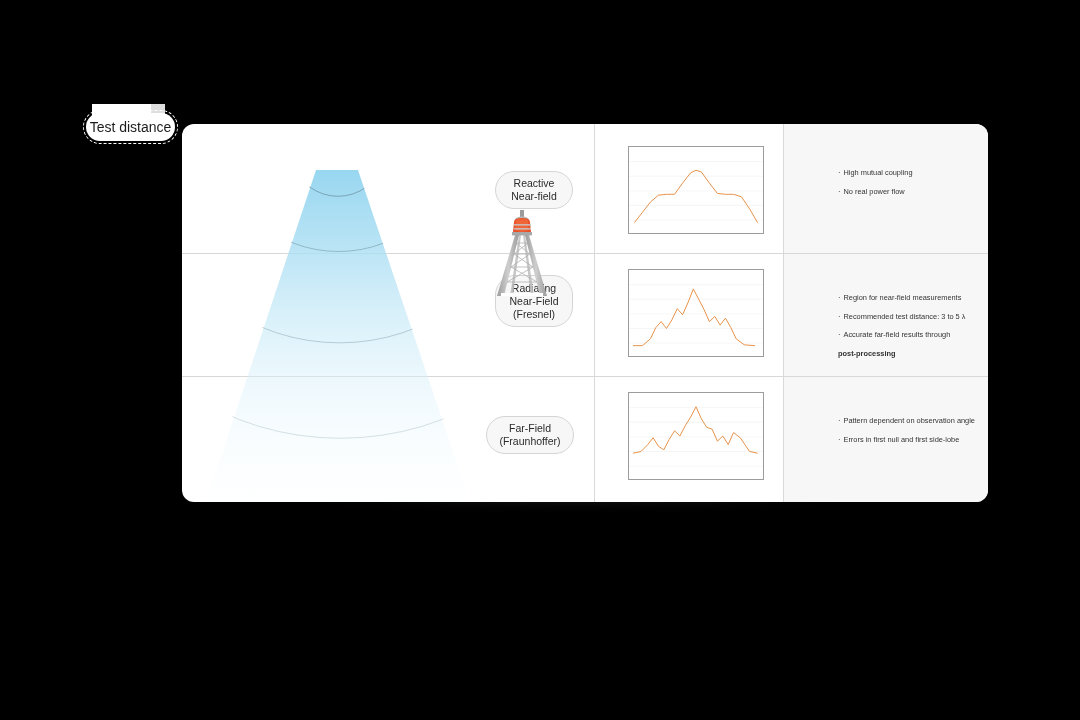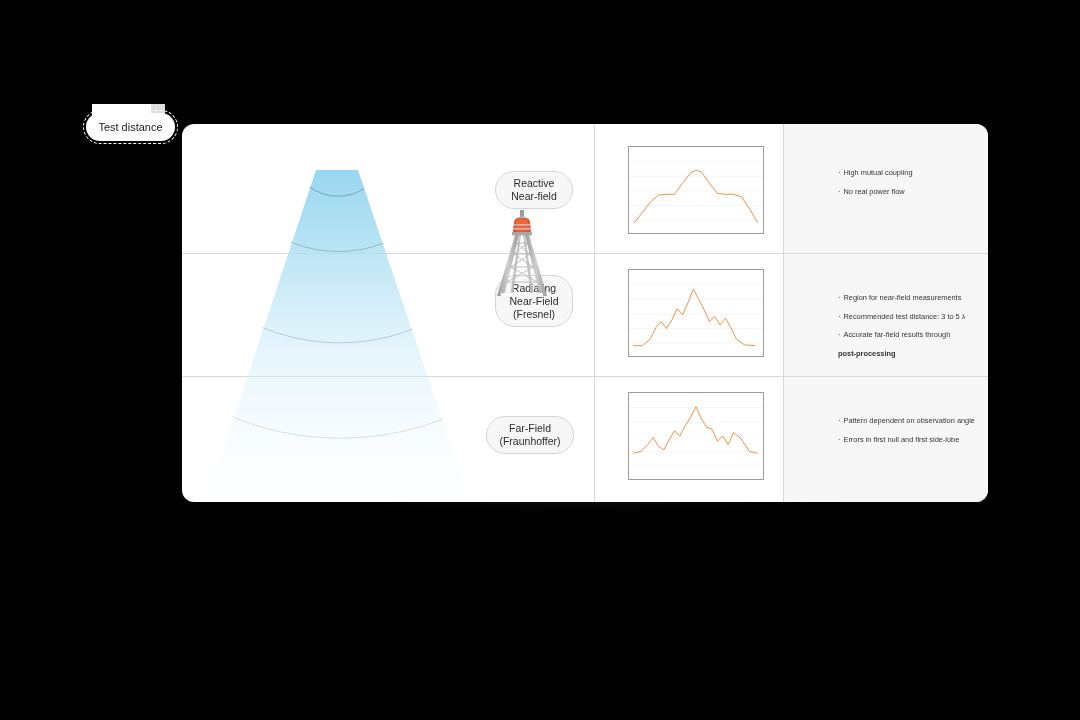--- a/index.html
+++ b/index.html
@@ -160,21 +160,21 @@
     position: absolute;
     left: 86px;
     top: 113px;
     width: 89px;
     height: 28px;
     background: #ffffff;
     border-radius: 14px;
     display: flex;
     align-items: center;
     justify-content: center;
-    font-size: 11px;
+    font-size: 14px;
     color: #1c1c1c;
     z-index: 30;
     box-sizing: border-box;
   }
   .test-label-sel {
     position: absolute;
     left: 83px;
     top: 110px;
     width: 95px;
     height: 34px;

